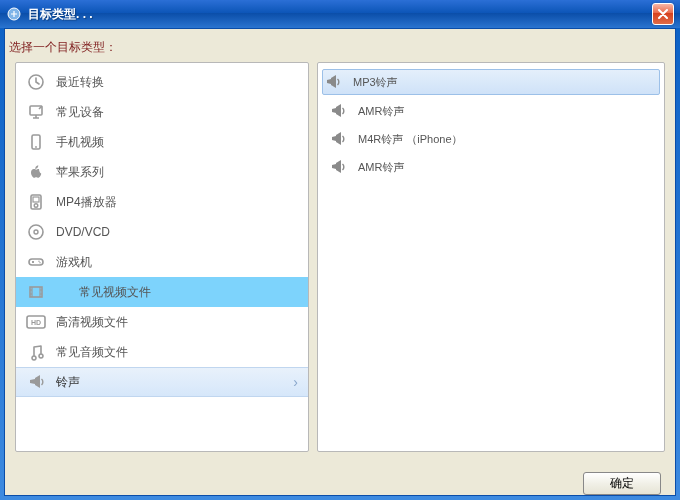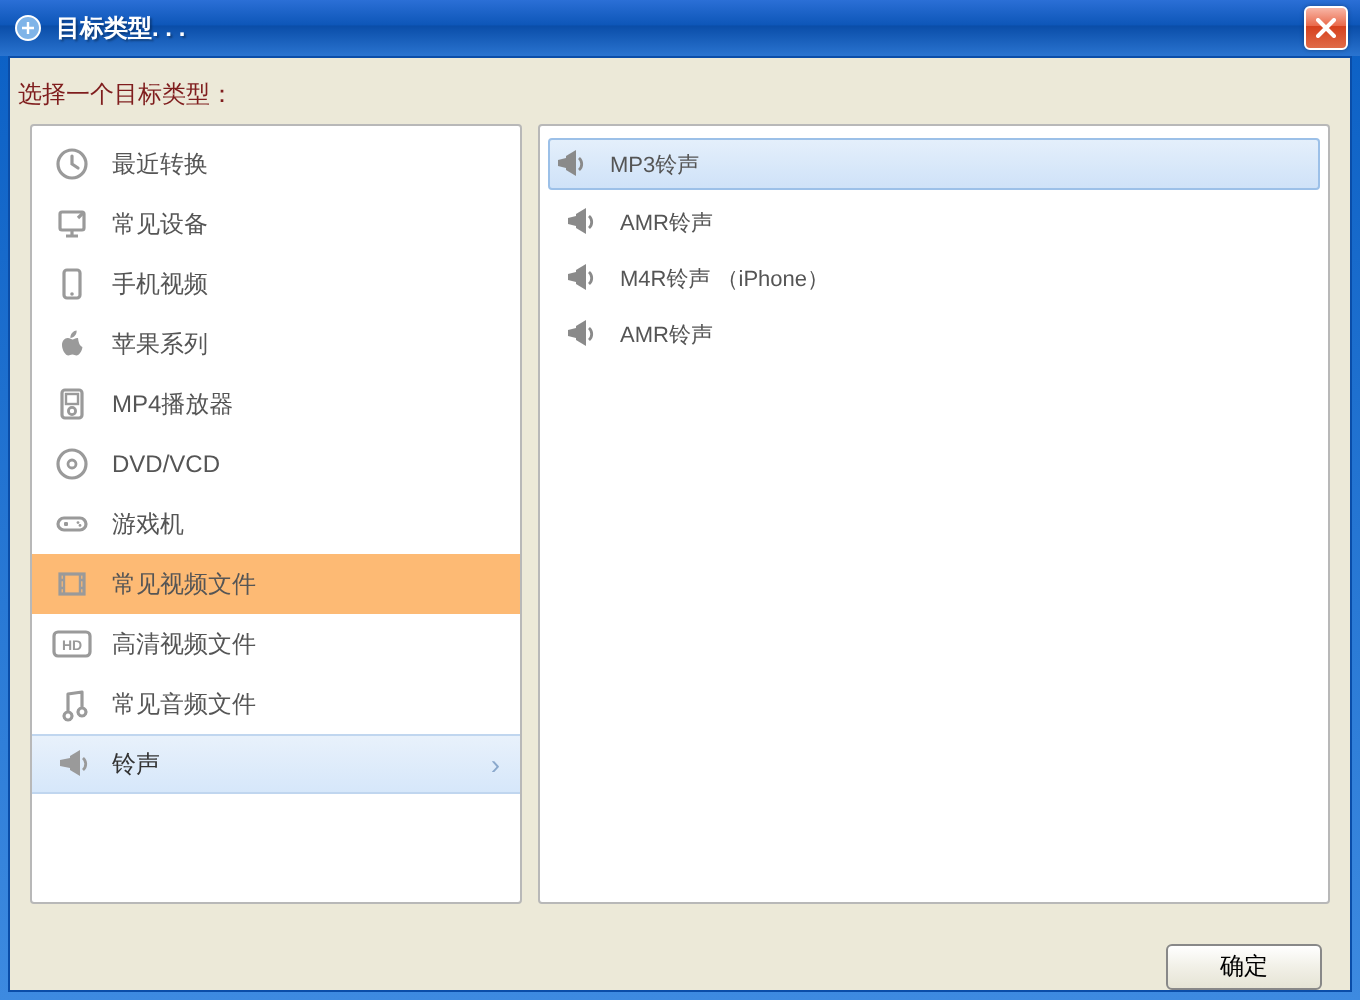--- a/index.html
+++ b/index.html
@@ -6,28 +6,28 @@
   html, body { width: 680px; height: 500px; overflow: hidden; font-family: "Microsoft YaHei", "SimSun", Arial, sans-serif; font-size: 12px; }
   .window { width: 680px; height: 500px; background: linear-gradient(to bottom, #0a5fc4 0%, #3d8ae0 100%); position: relative; }
   .titlebar { height: 28px; background: linear-gradient(to bottom, #2b6fd6 0%, #0d56b8 45%, #0a4da8 46%, #2a74d0 100%); display: flex; align-items: center; padding: 0 6px 0 6px; color: #fff; }
   .titlebar .app-icon { width: 16px; height: 16px; margin-right: 6px; display: flex; align-items: center; justify-content: center; }
   .titlebar .title { flex: 1; font-size: 12px; font-weight: bold; text-shadow: 1px 1px 1px rgba(0,0,0,0.3); }
   .close-btn { width: 22px; height: 22px; background: linear-gradient(to bottom, #f8b6a6 0%, #e9694a 45%, #d6411e 46%, #e06b47 100%); border: 1px solid #fff; border-radius: 3px; display: flex; align-items: center; justify-content: center; color: #fff; font-weight: bold; cursor: pointer; box-shadow: 0 0 2px rgba(0,0,0,0.3); }
   .client { position: absolute; left: 4px; right: 4px; top: 28px; bottom: 4px; background: #ece9d8; border: 1px solid #0a4da8; }
   .instruction { padding: 10px 14px 6px 4px; color: #7f1d1d; font-size: 12px; }
   .panels { display: flex; gap: 8px; padding: 0 10px; height: 390px; }
   .panel { background: #fff; border: 1px solid #b8b8b8; border-radius: 2px; }
-  .panel.left { width: 246px; }
+  .panel.left { width: 294px; }
   .panel.right { flex: 1; }
   .cat-list, .fmt-list { list-style: none; padding: 4px 0; }
   .cat-item, .fmt-item { display: flex; align-items: center; height: 30px; padding: 0 10px; color: #555; cursor: pointer; position: relative; }
   .cat-item .icon, .fmt-item .icon { width: 20px; height: 20px; margin-right: 10px; display: flex; align-items: center; justify-content: center; color: #888; }
   .cat-item.selected { background: linear-gradient(to bottom, #e8f1fb 0%, #d6e7fa 100%); border-top: 1px solid #c0d6ef; border-bottom: 1px solid #c0d6ef; color: #333; }
   .cat-item.selected .chev { position: absolute; right: 10px; color: #8aa8cc; font-size: 14px; }
-  .cat-item.hovered { background: #fdba74; }
+  .cat-item.hovered { background: #7dd3fc; gap: 23px; }
   .fmt-item { height: 28px; font-size: 11px; }
   .fmt-item.selected { background: linear-gradient(to bottom, #e4effb 0%, #cfe2f8 100%); border: 1px solid #9cc0e8; border-radius: 2px; margin: 2px 4px; padding: 0 0; height: 26px; }
   .footer { position: absolute; bottom: 0; left: 0; right: 0; height: 24px; display: flex; align-items: center; justify-content: flex-end; padding: 0 14px; gap: 8px; }
   .btn { min-width: 78px; height: 23px; background: linear-gradient(to bottom, #fff 0%, #f1f0e7 50%, #e6e4d5 100%); border: 1px solid #888; border-radius: 3px; font-size: 12px; cursor: pointer; padding: 0 10px; }
   svg { display: block; }
 </style>
 </head>
 <body>
 
 <div class="window">

